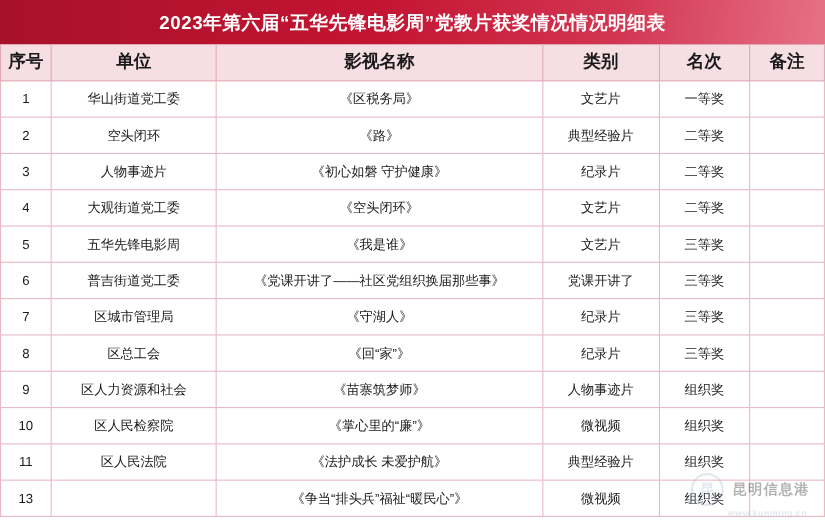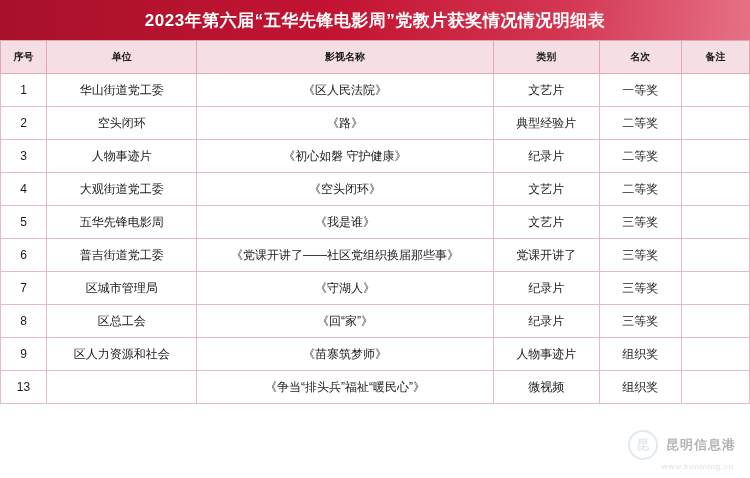--- a/index.html
+++ b/index.html
@@ -56,21 +56,21 @@
   table.awards th, table.awards td {
     border: 1px solid #e8b9c3;
     text-align: center;
     vertical-align: middle;
     padding: 3px 2px;
     line-height: 1.35;
   }
   table.awards thead th {
     background: #f6dfe4;
     font-weight: bold;
-    font-size: 10px;
+    font-size: 16px;
     height: 26px;
     color: #1a1a1a;
     border-color: #e0a9b5;
   }
   table.awards tbody td {
     height: 26px;
     background: #ffffff;
   }
   td.tall {
     height: 42px;
@@ -148,21 +148,21 @@
         <th>影视名称</th>
         <th>类别</th>
         <th>名次</th>
         <th>备注</th>
       </tr>
     </thead>
     <tbody>
       <tr>
         <td>1</td>
         <td>华山街道党工委</td>
-        <td>《区人民法院》</td>
+        <td>《区税务局》</td>
         <td>文艺片</td>
         <td>一等奖</td>
         <td></td>
       </tr>
       <tr>
         <td>2</td>
         <td>空头闭环</td>
         <td>《路》</td>
         <td>典型经验片</td>
         <td>二等奖</td>
@@ -214,20 +214,36 @@
         <td>《回“家”》</td>
         <td>纪录片</td>
         <td>三等奖</td>
         <td></td>
       </tr>
       <tr>
         <td>9</td>
         <td>区人力资源和社会</td>
         <td>《苗寨筑梦师》</td>
         <td>人物事迹片</td>
+        <td>组织奖</td>
+        <td></td>
+      </tr>
+      <tr>
+        <td>10</td>
+        <td>区人民检察院</td>
+        <td>《掌心里的“廉”》</td>
+        <td>微视频</td>
+        <td>组织奖</td>
+        <td></td>
+      </tr>
+      <tr>
+        <td>11</td>
+        <td>区人民法院</td>
+        <td>《法护成长 未爱护航》</td>
+        <td>典型经验片</td>
         <td>组织奖</td>
         <td></td>
       </tr>
       <tr>
         <td class="tall">13</td>
         <td class="tall">
           
           
         </td>
         <td class="tall">《争当“排头兵”福祉“暖民心”》</td>

